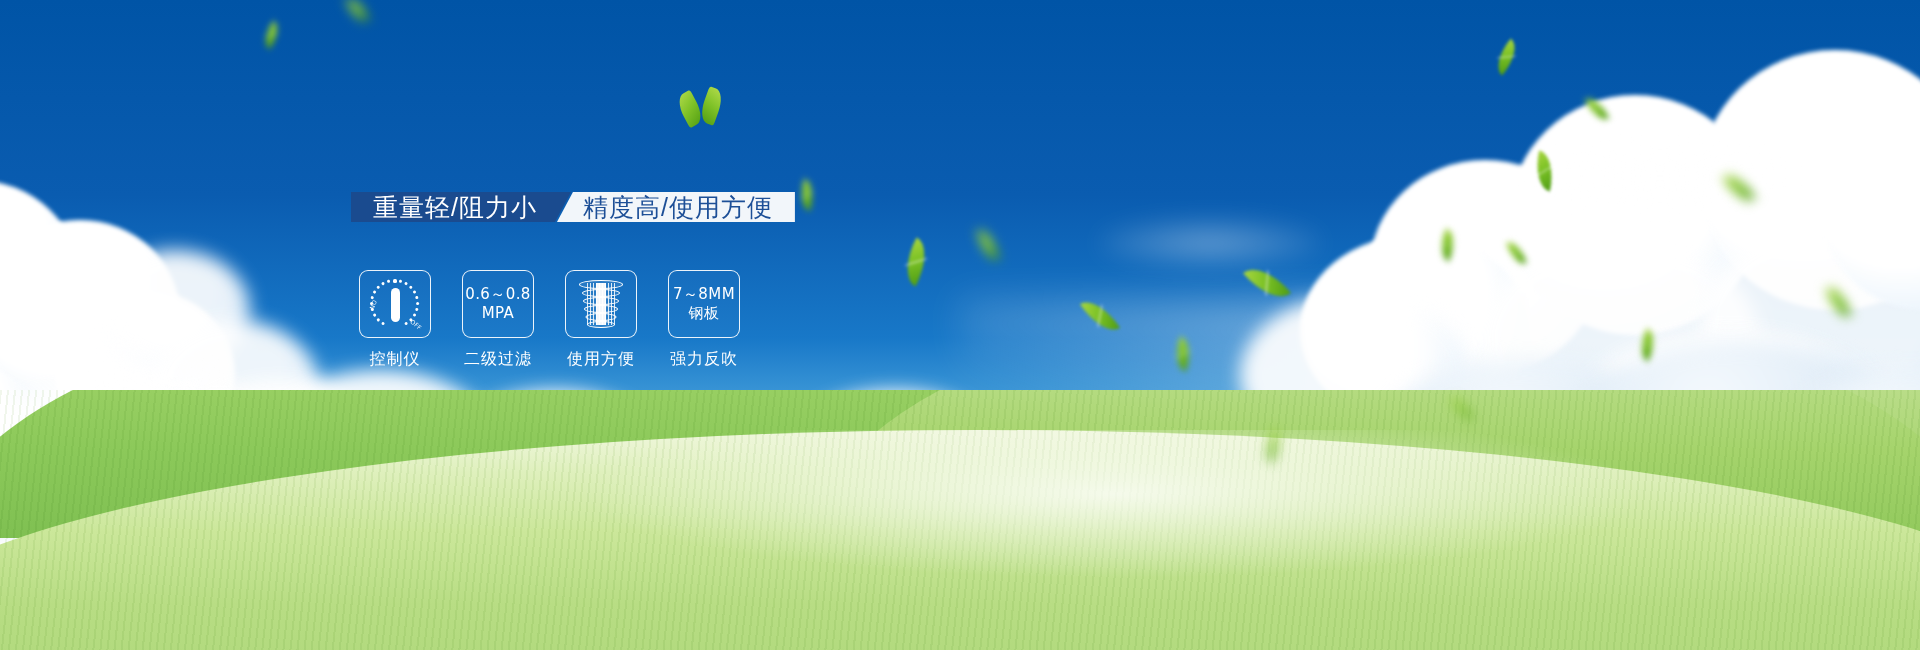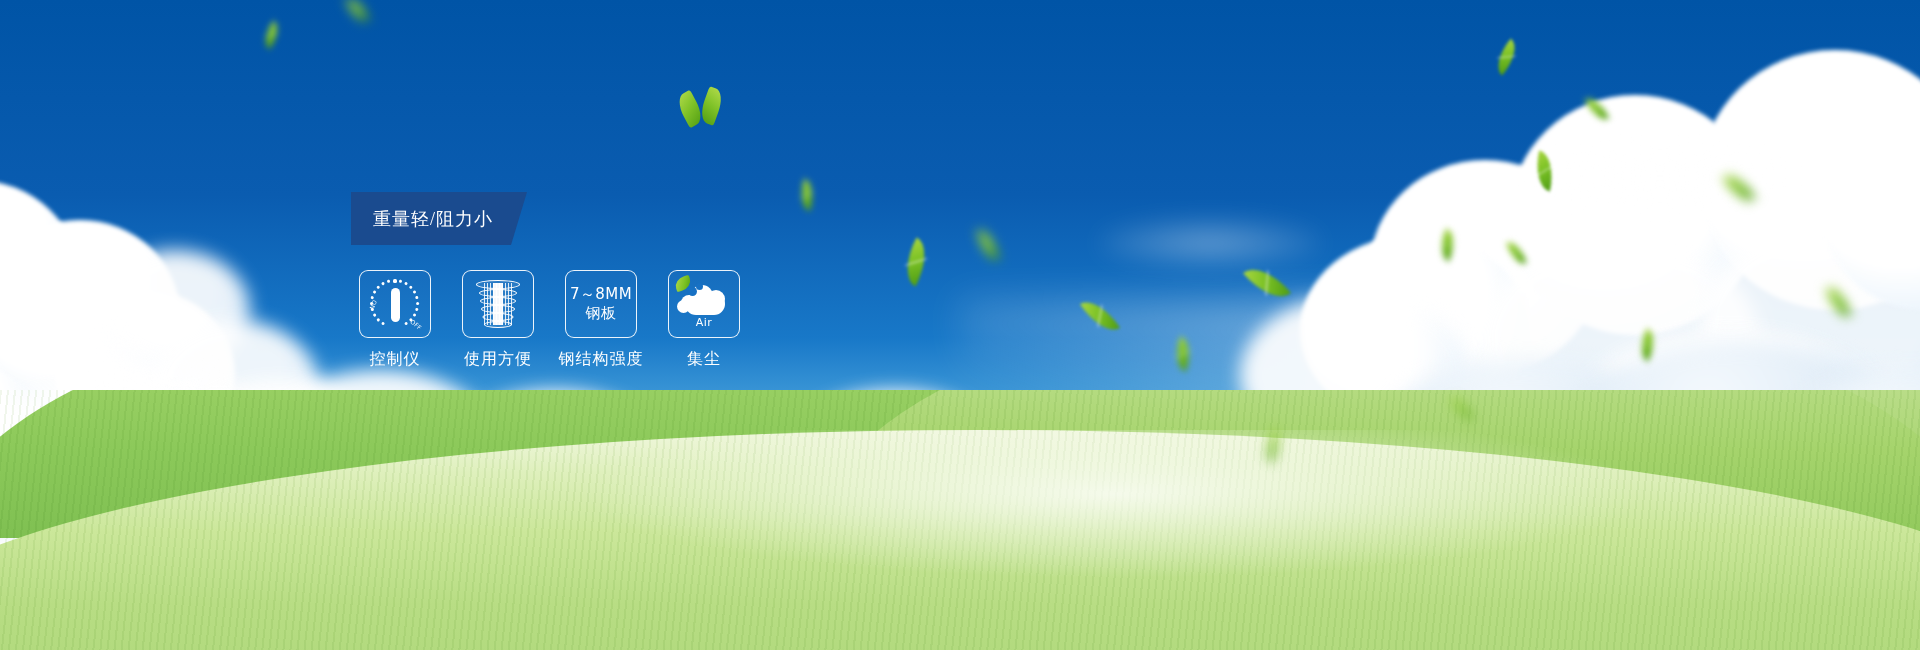--- a/index.html
+++ b/index.html
@@ -127,23 +127,23 @@
   #sprout-a{ left:681px; top:92px; width:18px; height:34px;
     background:linear-gradient(150deg,#b4dc4c 0%, #7ec127 50%, #4f9c12 100%);
     border-radius:60% 10% 60% 10%; transform:rotate(-28deg); }
   #sprout-b{ left:703px; top:88px; width:17px; height:36px;
     background:linear-gradient(200deg,#b4dc4c 0%, #7ec127 50%, #4f9c12 100%);
     border-radius:10% 60% 10% 60%; transform:rotate(20deg); }
 
   
   .tabs{ position:absolute; left:351px; top:192px; height:42px; display:flex; }
   .tab{
-    height:53px; display:flex; align-items:center; justify-content:center;
-    font-size:18px; letter-spacing:1px; white-space:nowrap;
-    font-family:Liberation Serif, serif;
+    height:30px; display:flex; align-items:center; justify-content:center;
+    font-size:25px; letter-spacing:1px; white-space:nowrap;
+    font-family:Liberation Sans, sans-serif;
   }
   .tab-primary{
     background:#1a4b8f; color:#ffffff;
     padding:0 24px 0 22px;
     clip-path:polygon(0 0, 100% 0, calc(100% - 16px) 100%, 0 100%);
     padding-right:34px;
   }
   .tab-secondary{
     background:#f2f6fa; color:#1d4f97;
     padding:0 22px 0 26px; margin-left:-14px;
@@ -365,20 +365,21 @@
     </div>
 
   <div class="content">
 
     <div class="sprout" id="sprout-a"></div>
     <div class="sprout" id="sprout-b"></div>
 
 
     <div class="tabs">
       <div class="tab tab-primary">重量轻/阻力小</div>
+      <div class="tab tab-secondary">精度高/使用方便</div>
     </div>
 
     <div class="features">
 
       <div class="feature">
         <div class="feature-box">
           <div class="gauge">
             <span class="dot" style="transform:rotate(0deg)   translate(0,-23px);"></span>
             <span class="dot" style="transform:rotate(15deg)  translate(0,-23px);"></span>
             <span class="dot" style="transform:rotate(30deg)  translate(0,-23px);"></span>
@@ -401,20 +402,29 @@
             <span class="dot" style="transform:rotate(330deg) translate(0,-23px);"></span>
             <span class="dot" style="transform:rotate(345deg) translate(0,-23px);"></span>
             <span class="needle"></span>
             <span class="tag tag-no">NO</span>
             <span class="tag tag-off">OFF</span>
           </div>
         </div>
         <div class="feature-label">控制仪</div>
       </div>
 
+      <div class="feature">
+        <div class="feature-box">
+          <div class="feature-text">
+            <span>0.6～0.8</span>
+            <span class="ln2">MPA</span>
+          </div>
+        </div>
+        <div class="feature-label">二级过滤</div>
+      </div>
 
       <div class="feature">
         <div class="feature-box">
           <div class="coil">
             <span class="fins"></span>
             <span class="stem"></span>
             <span class="ring" style="top:1px;  width:44px; height:9px;"></span>
             <span class="ring" style="top:10px; width:38px; height:8px;"></span>
             <span class="ring" style="top:18px; width:36px; height:8px;"></span>
             <span class="ring" style="top:26px; width:34px; height:8px;"></span>
@@ -425,35 +435,19 @@
         <div class="feature-label">使用方便</div>
       </div>
 
       <div class="feature">
         <div class="feature-box">
           <div class="feature-text">
             <span>7～8MM</span>
             <span class="ln2">钢板</span>
           </div>
         </div>
-        <div class="feature-label">钢结构强度</div>
+        <div class="feature-label">强力反吹</div>
       </div>
 
-      <div class="feature">
-        <div class="feature-box">
-          <div class="aircloud">
-            <span class="sprig"></span>
-            <span class="b3"></span>
-              <span class="b4"></span>
-            <span class="b1"></span>
-              <span class="b2"></span>
-            <span class="body"></span>
-            <span class="notch"></span>
-              <span class="notch2"></span>
-            <span class="airtext">Air</span>
-          </div>
-        </div>
-        <div class="feature-label">集尘</div>
-      </div>
 
     </div>
   </div>
 </div>
 
 </body></html>

